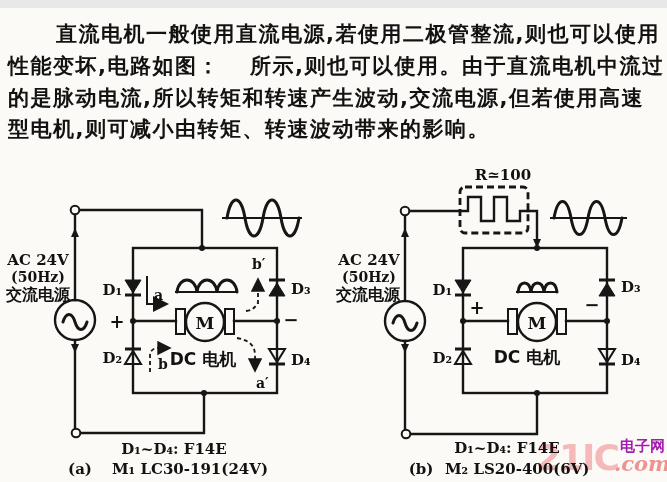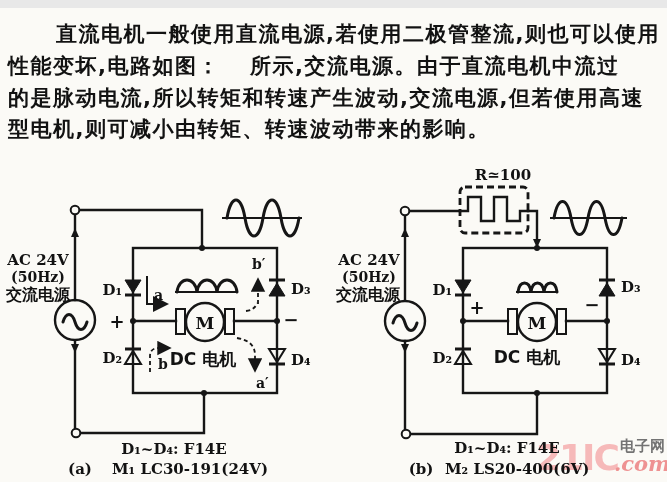--- a/index.html
+++ b/index.html
@@ -10,21 +10,21 @@
              letter-spacing:1.5px;color:#121212;z-index:3;}
   .pl1{left:56px;top:12px}
   .pl2{left:8px;top:44px}
   .pl3{left:8px;top:76px}
   .pl4{left:8px;top:107px}
   .fig-gap{display:inline-block;width:30px}
   
   .wm{position:absolute;z-index:1;white-space:nowrap;}
   .wm-brand{left:536px;top:429px;font-size:36px;font-weight:bold;letter-spacing:-2px;
             color:#f6b9b9;font-family:"DejaVu Sans",sans-serif;}
-  .wm-cn{left:620px;top:429px;font-size:15px;font-weight:bold;color:#737373;}
+  .wm-cn{left:620px;top:429px;font-size:15px;font-weight:bold;color:#a21caf;}
   .wm-com{left:614px;top:443px;font-size:21px;font-weight:bold;font-style:italic;
           color:#ee9292;font-family:"DejaVu Serif",serif;}
   
   svg.circuits{position:absolute;left:0;top:150px;z-index:2;}
   .w  {stroke:#161616;stroke-width:2.4;fill:none;stroke-linecap:square;}
   .w3 {stroke:#161616;stroke-width:3;fill:none;stroke-linecap:round;}
   .thin{stroke:#161616;stroke-width:2;fill:none;}
   .dash{stroke:#161616;stroke-width:1.8;fill:none;stroke-dasharray:4 3;}
   .dashbox{stroke:#161616;stroke-width:2.8;fill:none;stroke-dasharray:7 4;}
   .dot{fill:#161616;}
@@ -36,21 +36,21 @@
   .cjk{font-family:"DejaVu Sans",sans-serif;}
 </style>
 </head>
 <body>
 
 <div class="page">
 
   <div>
     <div class="para-line pl1">直流电机一般使用直流电源,若使用二极管整流,则也可以使用</div>
     <div class="para-line pl2">
-      <span>性能变坏,电路如图：</span><span class="fig-gap"></span><span>所示,交流电源。由于直流电机中流过</span>
+      <span>性能变坏,电路如图：</span><span class="fig-gap"></span><span>所示,则也可以使用。由于直流电机中流过</span>
     </div>
     <div class="para-line pl3">的是脉动电流,所以转矩和转速产生波动,交流电源,但若使用高速</div>
     <div class="para-line pl4">型电机,则可减小由转矩、转速波动带来的影响。</div>
   </div>
 
   <div>
     <span class="wm wm-brand">21IC</span>
     <span class="wm wm-cn">电子网</span>
     <span class="wm wm-com">.com</span>
   </div>

